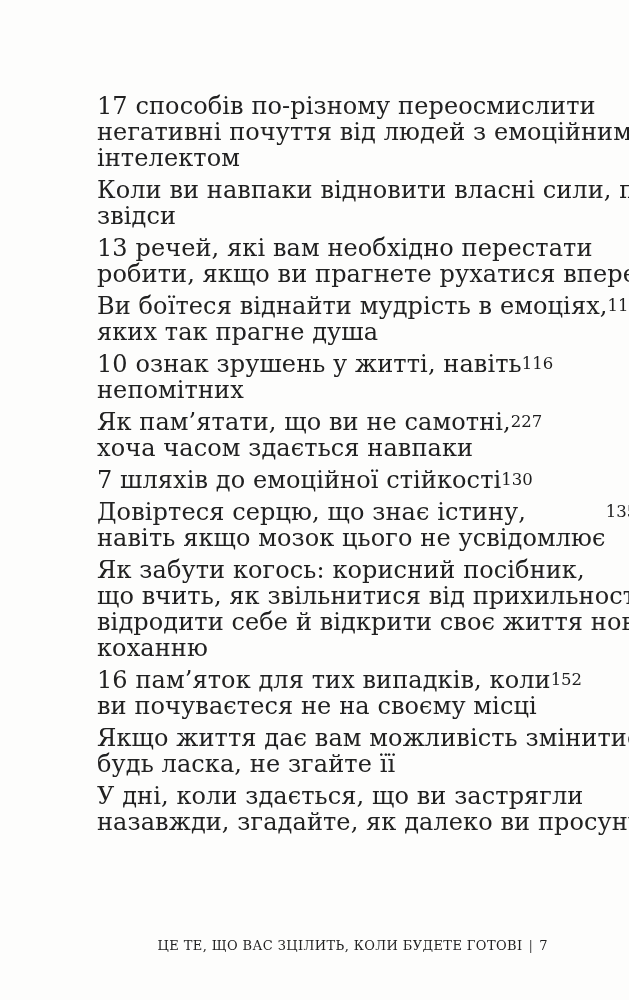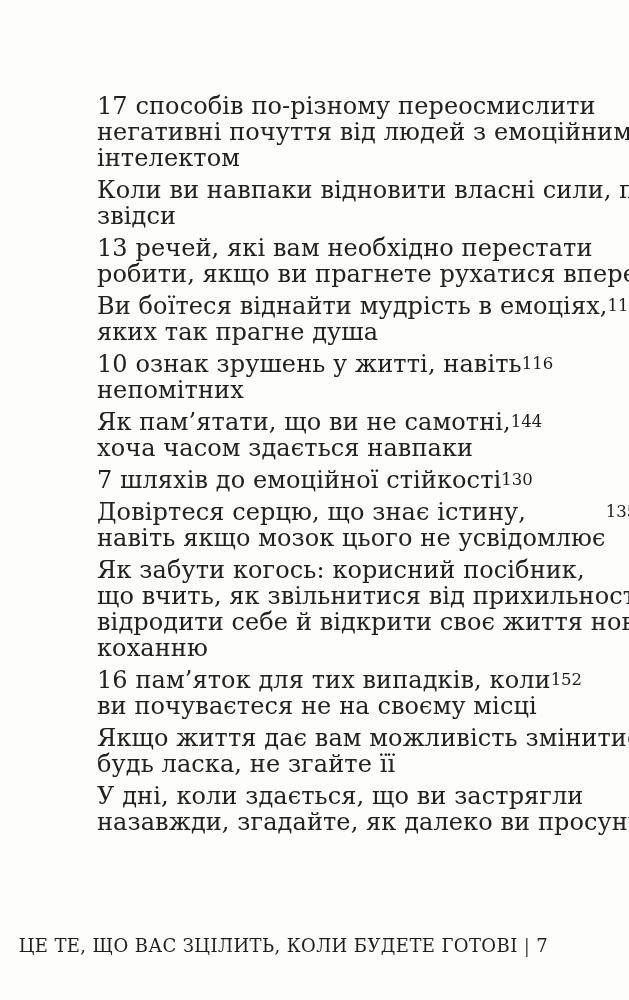--- a/index.html
+++ b/index.html
@@ -39,21 +39,21 @@
     text-align: left;
     font-style: normal;
     font-size: 16.5px;
     line-height: 26px;
     color: #1d1d1d;
   }
   .footer {
     position: absolute;
     top: 937px;
     right: 81px;
-    font-size: 18px;
+    font-size: 13px;
     line-height: 18px;
     letter-spacing: 0.4px;
     color: #1f1f1f;
     white-space: nowrap;
   }
   .footer .sep {
     margin: 0 6px;
     color: #4a4a4a;
   }
 </style>
@@ -88,21 +88,21 @@
 
   <div class="entry">
     <div class="entry-title">10 ознак зрушень у житті, навіть
 непомітних</div>
     <div class="entry-page">116</div>
   </div>
 
   <div class="entry">
     <div class="entry-title">Як пам’ятати, що ви не самотні,
 хоча часом здається навпаки</div>
-    <div class="entry-page">144</div>
+    <div class="entry-page">227</div>
   </div>
 
   <div class="entry">
     <div class="entry-title">7 шляхів до емоційної стійкості</div>
     <div class="entry-page">130</div>
   </div>
 
   <div class="entry">
     <div class="entry-title">Довіртеся серцю, що знає істину,
 навіть якщо мозок цього не усвідомлює</div>

